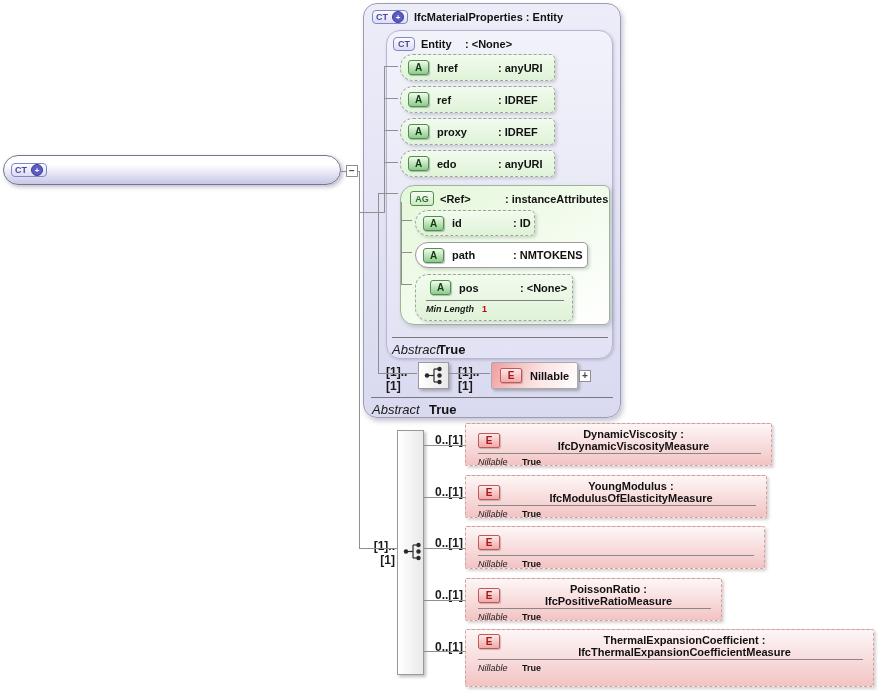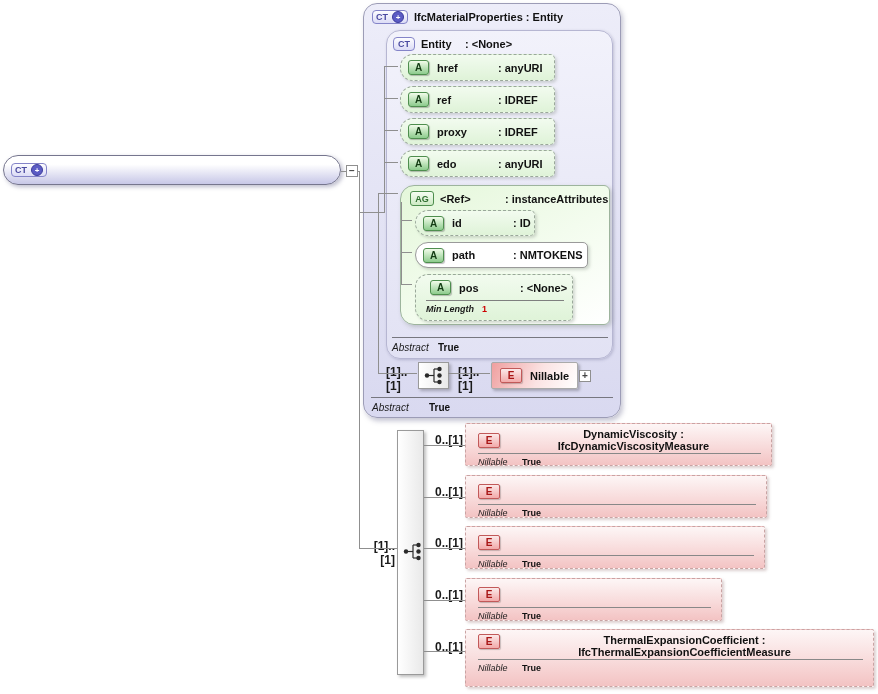--- a/index.html
+++ b/index.html
@@ -47,21 +47,21 @@
         box-shadow:2px 2px 4px rgba(100,110,100,.3);}
   .posrow{display:flex;align-items:center;gap:8px;padding-left:7px;height:25px;
         font-weight:bold;font-size:11px;}
   .posrow .nm{width:53px;flex:0 0 auto;}
   .facetsep{border-top:1px solid #7F7F7F;margin:0 8px 0 10px;}
   .facetrow{display:flex;align-items:center;padding-left:10px;margin-top:3px;font-size:9px;}
   .lbl-it{font-style:italic;color:#1A1A1A;}
   .val-b{font-weight:bold;color:#111;}
   .red{color:#CC0000;}
 
-  .footrow{display:flex;align-items:center;font-size:10px;}
+  .footrow{display:flex;align-items:center;font-size:13px;}
   .sepline{border-top:1px solid #77777F;}
 
   .elbox{border:1px dashed #C9A3A3;border-radius:2px;
         background:linear-gradient(180deg,#FDF6F6 0%,#F8DBDB 55%,#F3C3C3 100%);
         box-shadow:2px 2px 3px rgba(140,100,100,.3);}
   .el-title{display:flex;align-items:center;gap:6px;margin:4px 10px 0 12px;min-height:23px;}
   .el-title .t{flex:1;text-align:center;font-weight:bold;font-size:11px;line-height:12px;}
   .el-sep{border-top:1px solid #888;margin:1px 10px 0 12px;}
   .el-nil{display:flex;align-items:flex-start;margin:3px 0 0 12px;font-size:9px;}
   .el-nil .lbl-it{width:44px;}
@@ -221,20 +221,21 @@
     <div class="el-sep"></div>
     <div class="el-nil">
       <span class="lbl-it">Nillable</span>
       <span class="val-b">True</span>
       </div>
   </div>
 
   <div class="abs elbox" style="left:465px;top:475px;width:302px;height:43px;">
     <div class="el-title">
         <span class="badge b-e">E</span>
+      <span class="t">YoungModulus : IfcModulusOfElasticityMeasure</span>
       </div>
     <div class="el-sep"></div>
     <div class="el-nil">
       <span class="lbl-it">Nillable</span>
       <span class="val-b">True</span>
       </div>
   </div>
 
   <div class="abs elbox" style="left:465px;top:526px;width:300px;height:43px;">
     <div class="el-title">
@@ -243,20 +244,21 @@
     <div class="el-sep"></div>
     <div class="el-nil">
       <span class="lbl-it">Nillable</span>
       <span class="val-b">True</span>
       </div>
   </div>
 
   <div class="abs elbox" style="left:465px;top:578px;width:257px;height:43px;">
     <div class="el-title">
         <span class="badge b-e">E</span>
+      <span class="t">PoissonRatio : IfcPositiveRatioMeasure</span>
       </div>
     <div class="el-sep"></div>
     <div class="el-nil">
       <span class="lbl-it">Nillable</span>
       <span class="val-b">True</span>
       </div>
   </div>
 
   <div class="abs elbox" style="left:465px;top:629px;width:409px;height:58px;">
     <div class="el-title" style="align-items:flex-start;">

